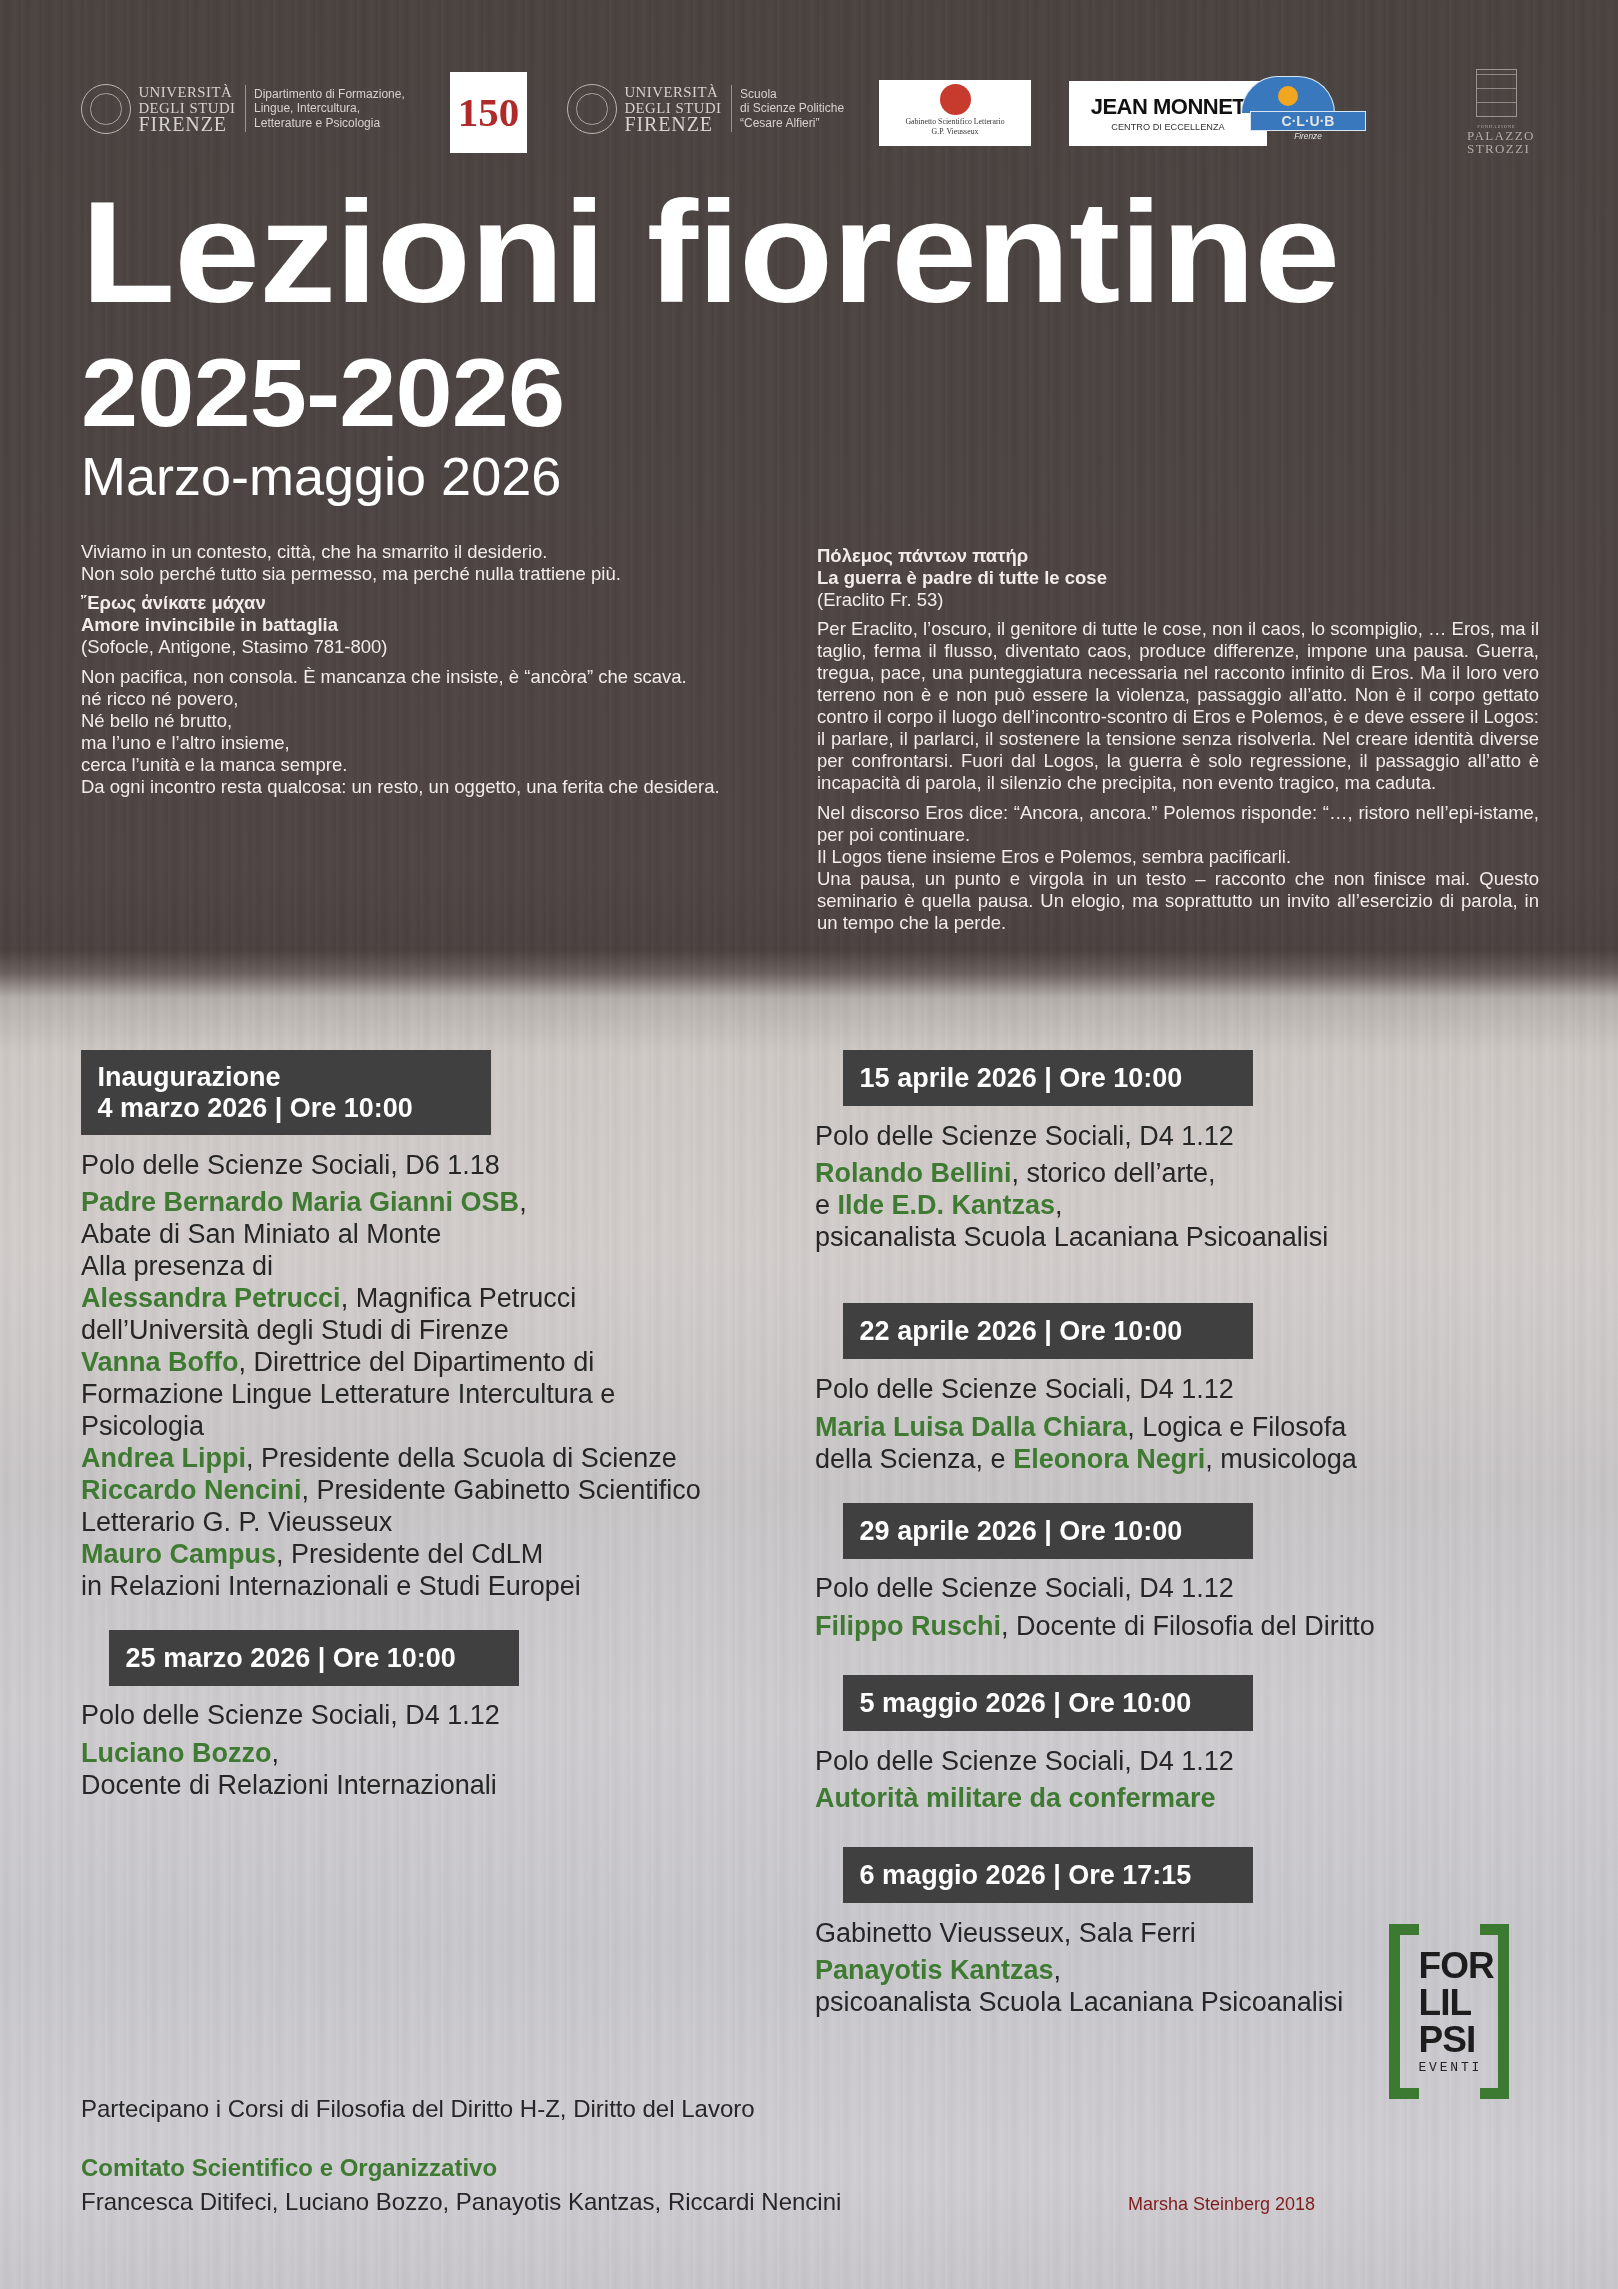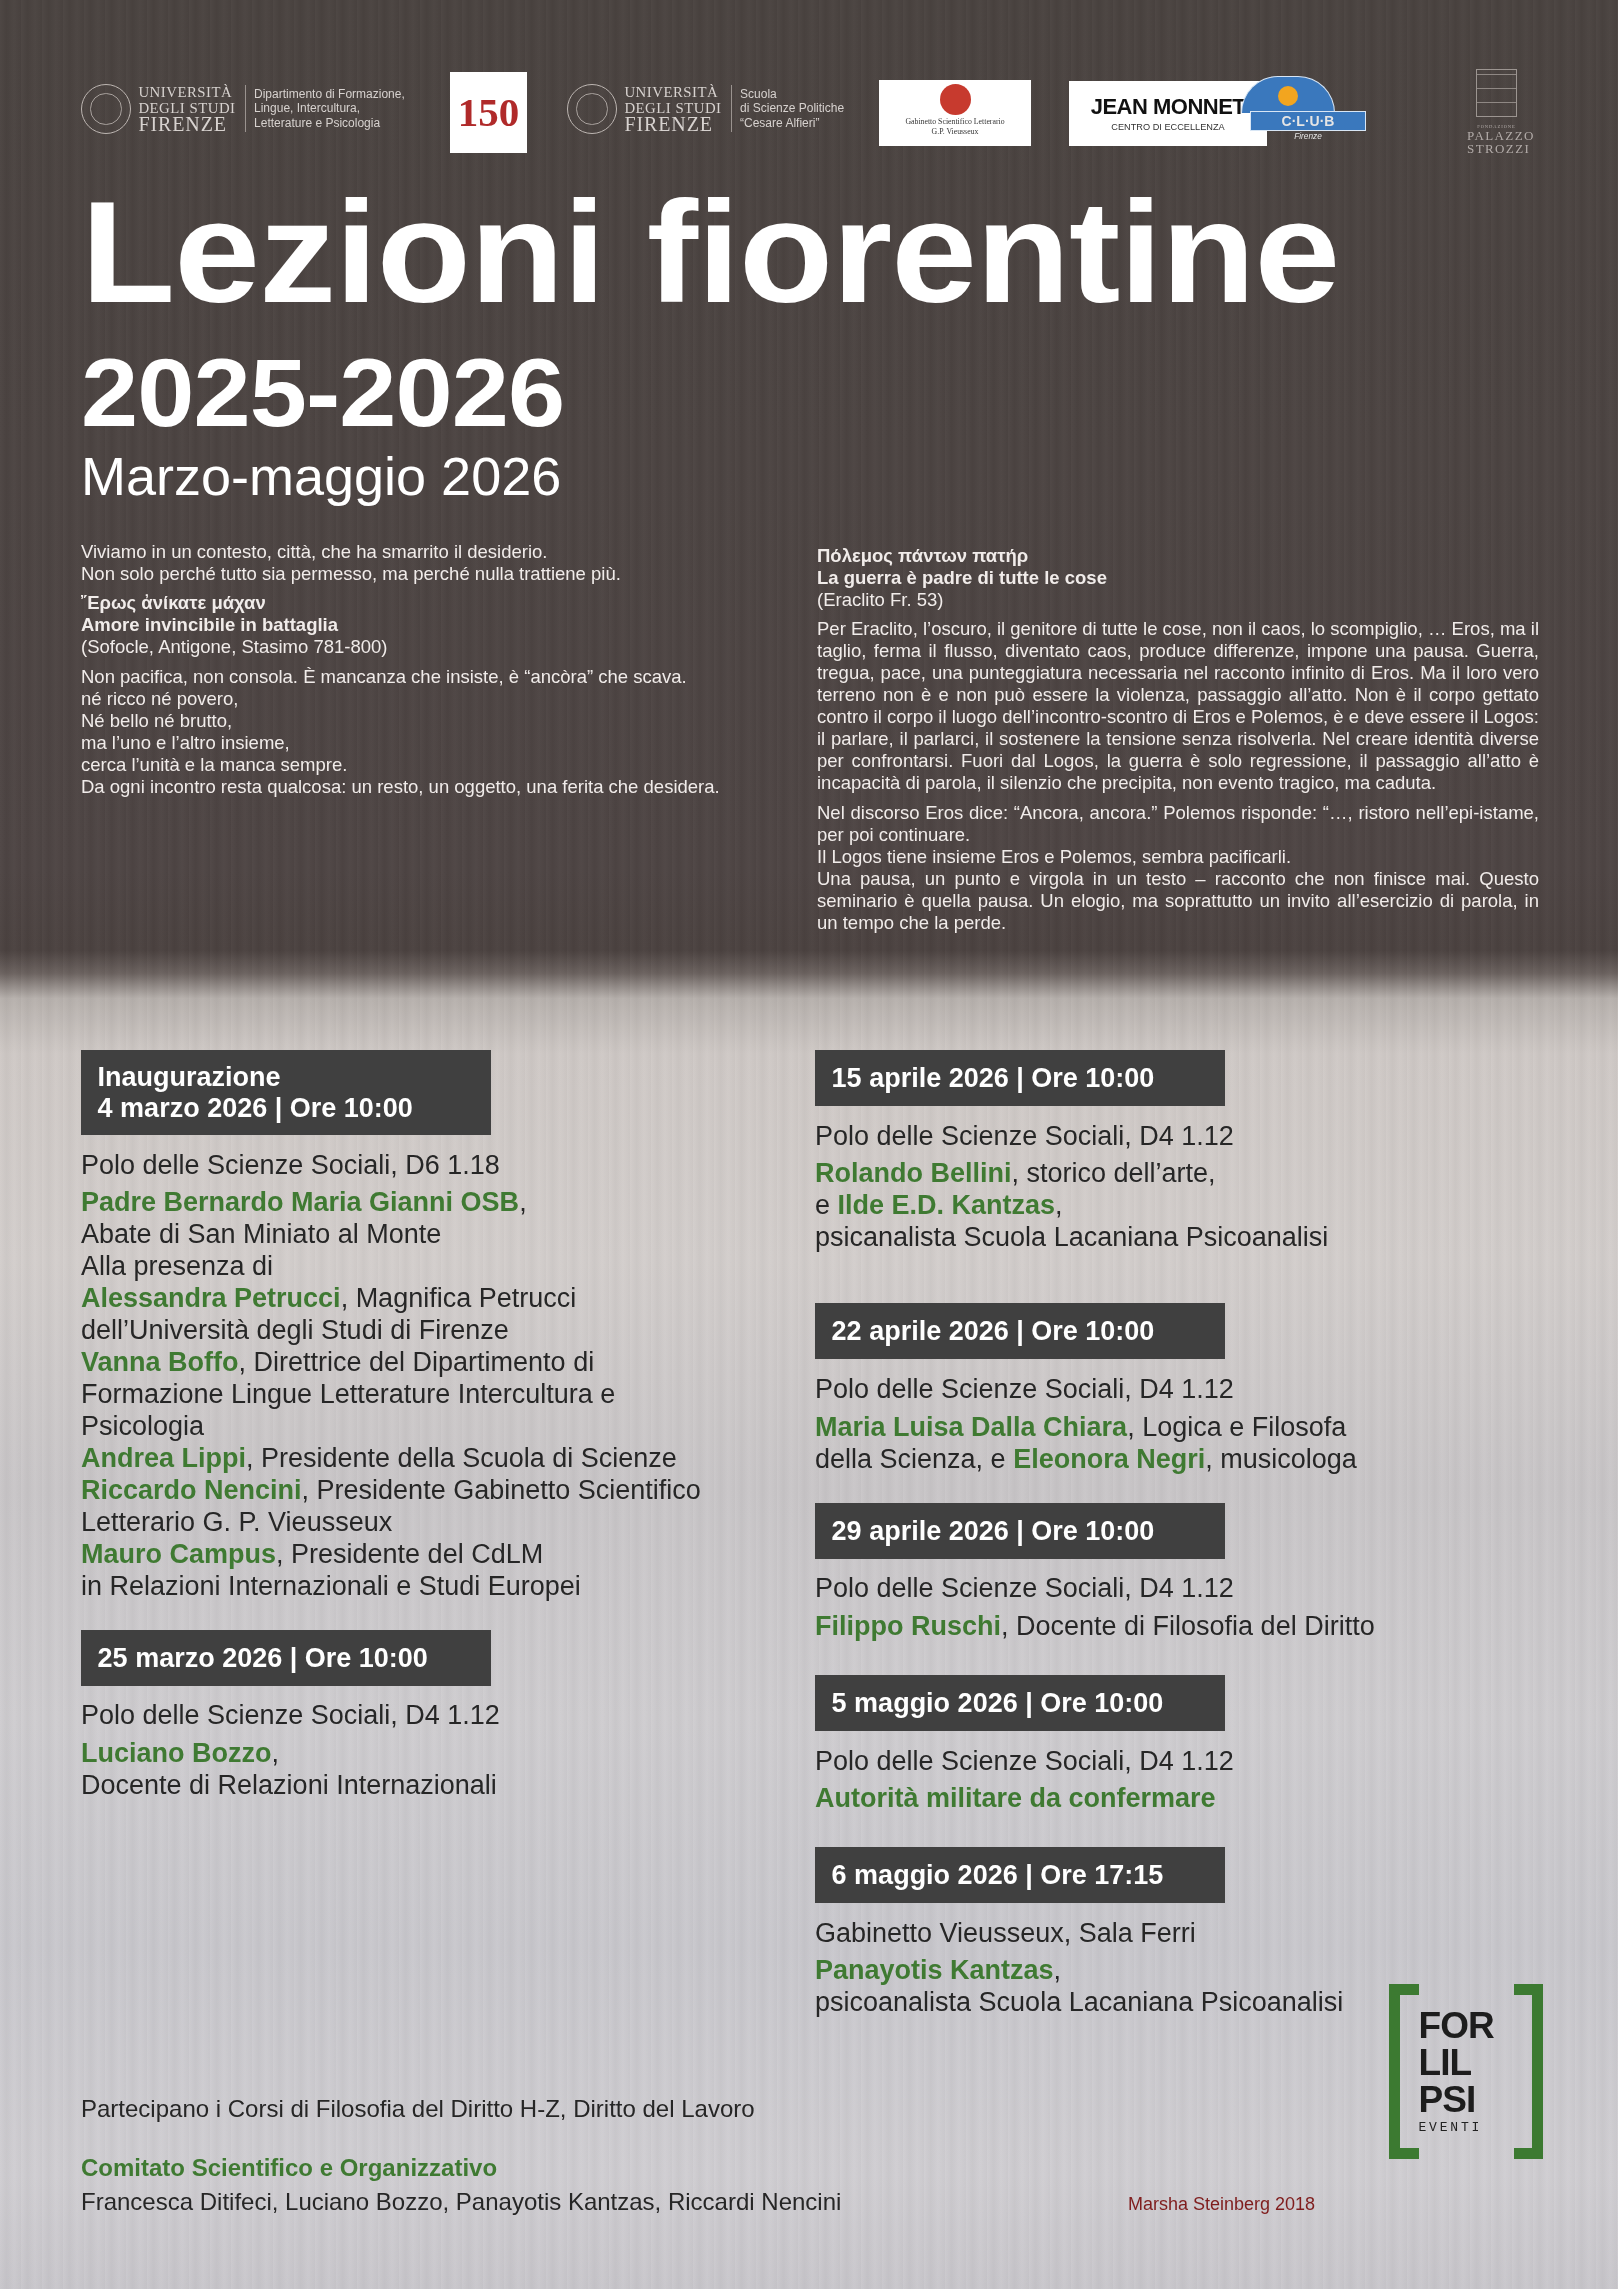--- a/index.html
+++ b/index.html
@@ -55,32 +55,32 @@
   .intro-left { position: absolute; left: 81px; top: 541px; width: 701px; }
   .intro-right { position: absolute; left: 817px; top: 545px; width: 722px; }
   .justify { text-align: justify; }
   .line { display: block; }
 
   
   .col { position: absolute; width: 720px; }
   .col-left { left: 81px; top: 1050px; }
   .col-right { left: 815px; top: 1050px; }
   .event-head { background: #404040; color: #fff; width: 410px; padding: 12px 16.6px 11px; font-size: 27px; font-weight: bold; line-height: 31px; margin-bottom: 14.8px; }
-  .event-head.single { padding: 13px 16.6px 12px; }
+  .event-head.single { padding: 13px 16.6px 12px; margin-left: 28px; }
   .venue { font-size: 27px; color: #262626; line-height: 31px; margin-bottom: 5.5px; }
   .desc { font-size: 27px; color: #262626; line-height: 32px; }
   .speaker { color: #3f7a32; font-weight: bold; }
   .event { margin-bottom: 31px; }
 
   
   .participano { position: absolute; left: 81px; top: 2095px; font-size: 24px; color: #262626; }
   .comitato-title { position: absolute; left: 81px; top: 2154px; font-size: 24px; color: #3f7a32; font-weight: bold; }
   .comitato-names { position: absolute; left: 81px; top: 2188px; font-size: 24px; color: #262626; }
   .credit { position: absolute; left: 1128px; top: 2194px; font-size: 18px; color: #7f1d1d; }
-  .forlilpsi { position: absolute; left: 1389px; top: 1984px; width: 154px; height: 175px; }
+  .forlilpsi { position: absolute; left: 1389px; top: 1924px; width: 120px; height: 175px; }
   .bracket { position: absolute; top: 0; width: 29.5px; height: 175px; border: 11px solid #3c7a31; }
   .bracket.l { left: 0; border-right: none; }
   .bracket.r { right: 0; border-left: none; }
   .flp-text { position: absolute; left: 29.5px; top: 23px; font-weight: bold; font-size: 37px; line-height: 37px; color: #1d1d1d; letter-spacing: -0.9px; }
   .flp-sub { font-family: "Liberation Mono", monospace; font-weight: normal; font-size: 13px; letter-spacing: 2.8px; line-height: 20px; color: #222; }
 </style>
 </head>
 <body>
 
 <div class="texture"></div>

